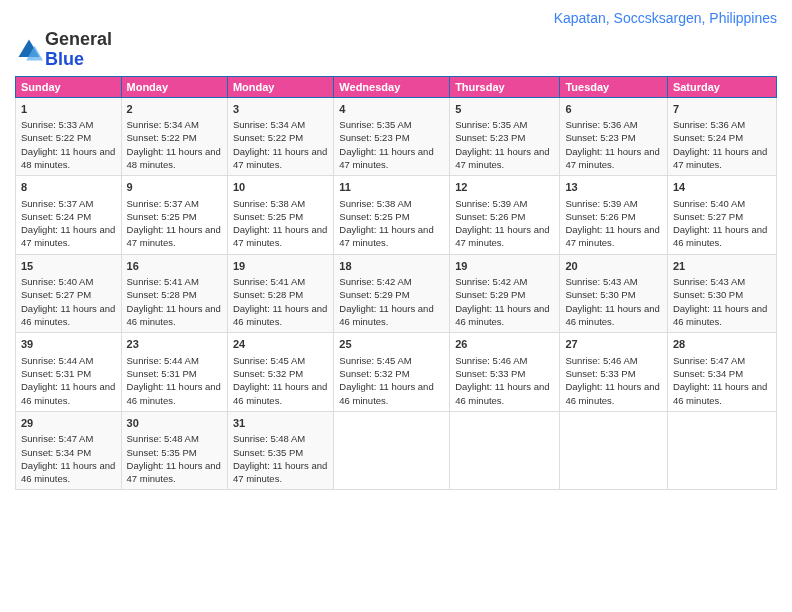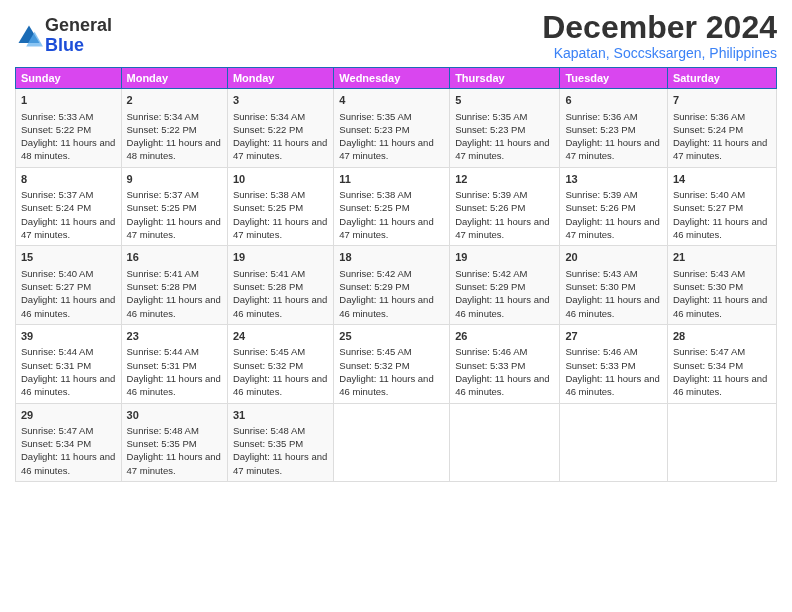--- a/index.html
+++ b/index.html
@@ -17,21 +17,21 @@
     }
     .header {
       display: flex;
       align-items: flex-start;
       justify-content: space-between;
       margin-bottom: 6px;
     }
     .logo {
       display: flex;
       align-items: center;
-      margin-top: 6px;
+      margin-top: 20px;
     }
     .logo-text {
       font-size: 18px;
       font-weight: bold;
       color: #333;
       line-height: 1.1;
     }
     .logo-text .blue { color: #1d4ed8; }
     .logo-icon {
       width: 28px;
@@ -50,21 +50,21 @@
     .subtitle {
       font-size: 14px;
       color: #3b82f6;
     }
     table {
       width: 100%;
       border-collapse: collapse;
       font-size: 10px;
     }
     thead tr th {
-      background-color: #d946ef;
+      background-color: #ec4899;
       color: #fff;
       text-align: left;
       padding: 4px 5px;
       font-size: 11px;
       font-weight: bold;
       border: 1px solid #1a6bb5;
     }
     tbody tr {
       border-bottom: 1px solid #ccc;
     }
@@ -101,21 +101,20 @@
       <svg class="logo-icon" viewBox="0 0 40 40">
         <polygon points="20,5 35,30 5,30" fill="#1a6bb5"></polygon>
         <polygon points="28,14 40,35 16,35" fill="#5aacee" opacity="0.7"></polygon>
       </svg>
       <div class="logo-text">
         <span>General</span><br>
         <span class="blue">Blue</span>
       </div>
     </div>
     <div class="title-block">
-      <div class="main-title">December 2024</div>
       <div class="subtitle">Kapatan, Soccsksargen, Philippines</div>
     </div>
   </div>
 
   <table>
     <thead>
       <tr>
         <th>Sunday</th>
         <th>Monday</th>
         <th>Monday</th>

